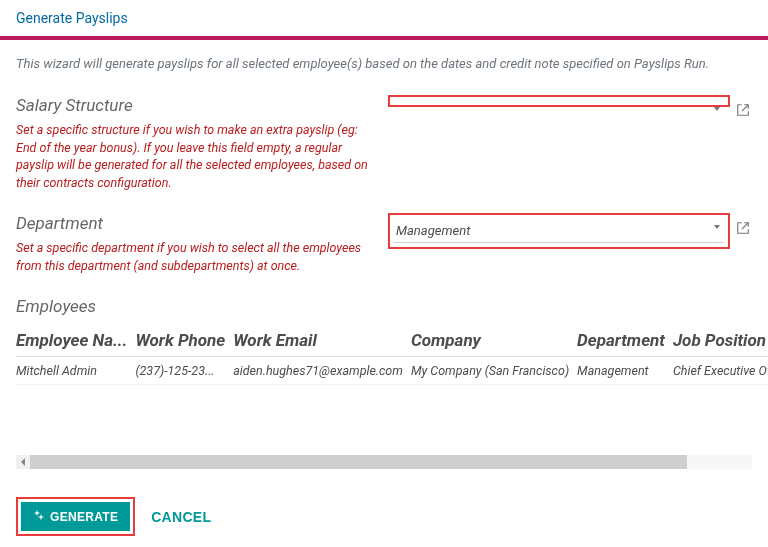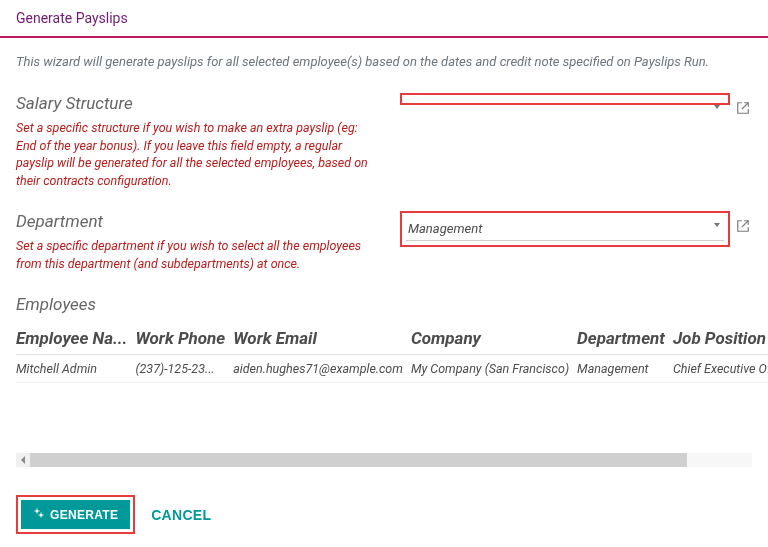--- a/index.html
+++ b/index.html
@@ -6,27 +6,27 @@
   body {
     margin: 0;
     font-family: -apple-system, BlinkMacSystemFont, "Segoe UI", Roboto, "Helvetica Neue", Arial, sans-serif;
     font-size: 13px;
     color: #4c4c4c;
     background: #fff;
   }
   .modal { width: 768px; }
   .modal-header {
     padding: 10px 16px;
-    border-bottom: 2px solid #be185d;
+    border-bottom: 4px solid #be185d;
     font-size: 14px;
-    color: #701a75;
+    color: #0369a1;
   }
   .modal-body { padding: 16px; font-style: italic; }
   .intro { color: #6c757d; margin-bottom: 24px; }
-  .section { display: flex; gap: 16px; margin-bottom: 22px; }
+  .section { display: flex; gap: 4px; margin-bottom: 22px; }
   .section-left { flex: 0 0 50%; padding-right: 10px; }
   .section-right { flex: 1; display: flex; align-items: flex-start; gap: 6px; }
   h2 { font-size: 17px; font-weight: 400; color: #666; margin: 0 0 6px 0; }
   .help { color: #b91c1c; font-size: 12.5px; line-height: 1.4; }
   .select-wrap { position: relative; flex: 1; }
   .red-box { border: 2px solid #e63c3c; padding: 4px; }
   .select {
     width: 100%;
     border: none;
     border-bottom: 1px solid #cfcfcf;

